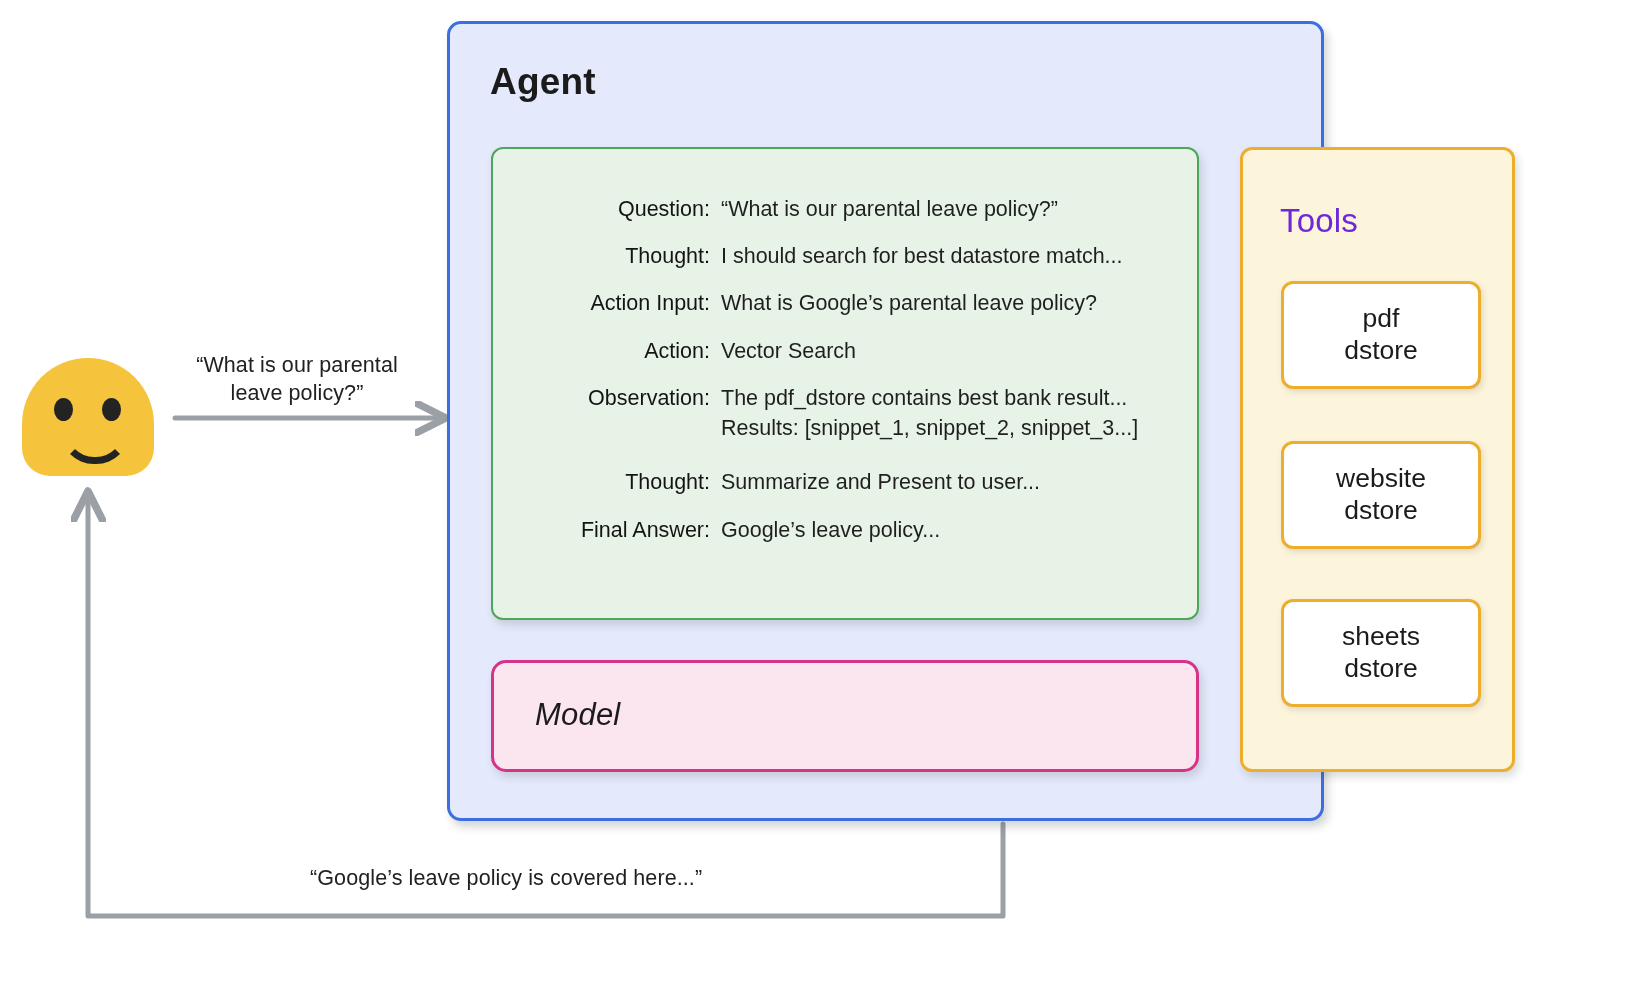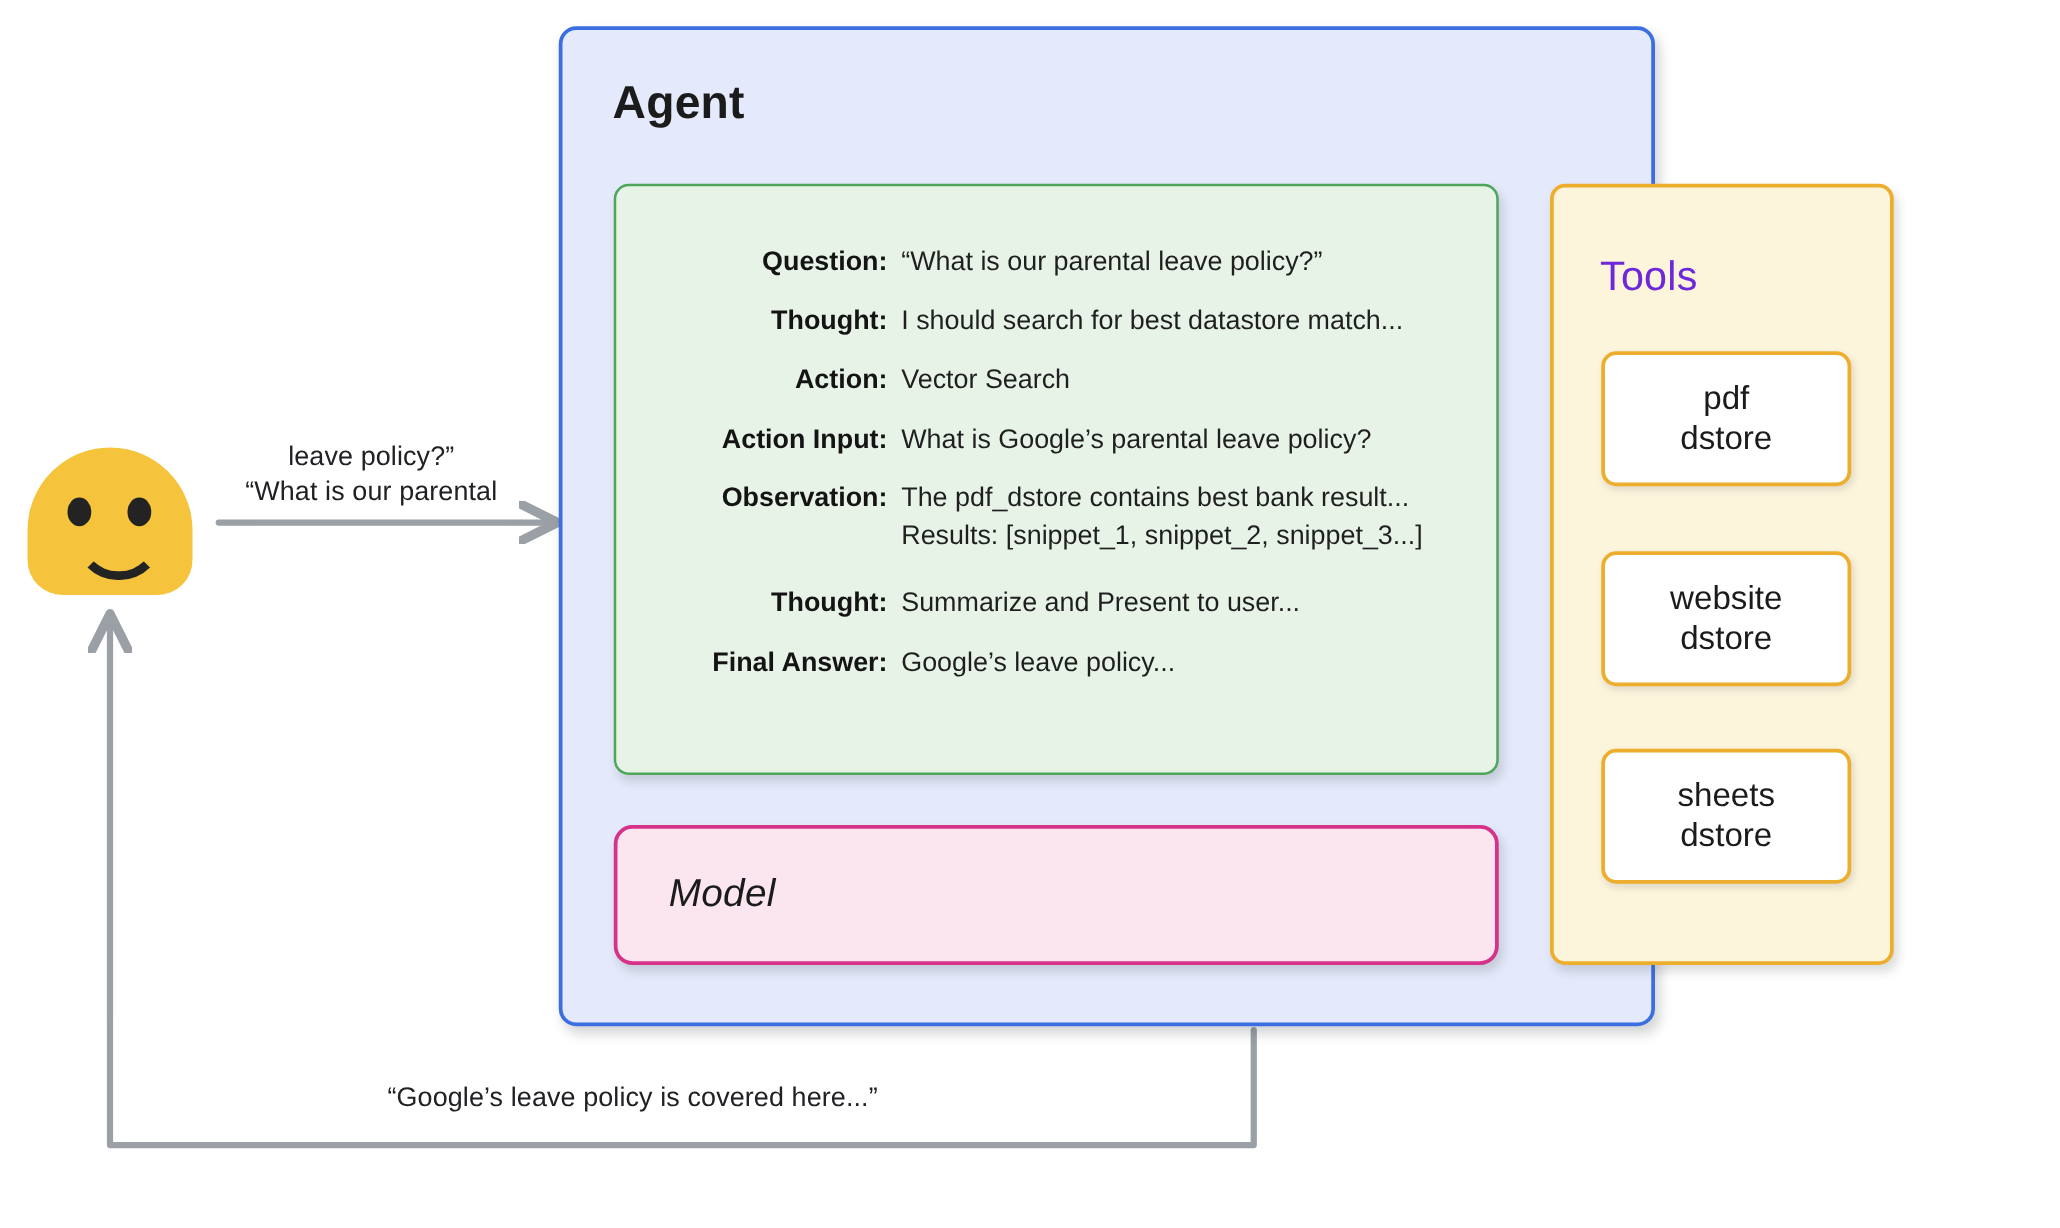--- a/index.html
+++ b/index.html
@@ -65,21 +65,21 @@
     box-shadow:3px 5px 8px rgba(60,64,67,.18);
   }
   #trace-rows{
     position:absolute;left:0;top:47px;width:100%;
   }
   .trace-row{
     display:flex;align-items:flex-start;margin-bottom:21px;
   }
   .trace-row .lbl{
     width:228px;text-align:right;padding-right:11px;box-sizing:border-box;
-    font-size:21.5px;font-weight:700;color:#141414;line-height:1.22;
+    font-size:21.5px;font-weight:400;color:#141414;line-height:1.22;
     white-space:nowrap;
   }
   .trace-row .val{
     font-size:21.5px;font-weight:400;color:#1f1f1f;line-height:1.22;
     white-space:nowrap;
   }
   .trace-row .val .sub{display:block;margin-top:4px;}
   .trace-row.obs{margin-bottom:28px;}
 
   
@@ -123,22 +123,22 @@
 
 <div class="stage">
 
   <div id="user-avatar">
     <div class="eye l"></div>
     <div class="eye r"></div>
     <div class="mouth"></div>
   </div>
 
   <div id="user-question">
+    <div>“What is our parental</div>
     <div>leave policy?”</div>
-    <div>“What is our parental</div>
   </div>
 
   <div id="response-label">“Google’s leave policy is covered here...”</div>
 
   <svg id="connectors" viewBox="0 0 1648 982" width="1648" height="982">
     <defs>
       <marker id="arrowhead" markerWidth="7" markerHeight="7" refX="4.4" refY="3.5" orient="auto">
         <path d="M0.4,0.6 L6.2,3.5 L0.4,6.4" fill="none" stroke="#9AA0A6" stroke-width="1.5" stroke-linecap="round" stroke-linejoin="round"></path>
       </marker>
     </defs>
@@ -162,26 +162,26 @@
       <div id="trace-rows">
           <div class="trace-row">
             <div class="lbl">Question:</div>
             <div class="val"><span>“What is our parental leave policy?”</span></div>
           </div>
           <div class="trace-row">
             <div class="lbl">Thought:</div>
             <div class="val"><span>I should search for best datastore match...</span></div>
           </div>
           <div class="trace-row">
+            <div class="lbl">Action Input:</div>
+            <div class="val"><span>What is Google’s parental leave policy?</span></div>
+          </div>
+          <div class="trace-row">
             <div class="lbl">Action:</div>
             <div class="val"><span>Vector Search</span></div>
-          </div>
-          <div class="trace-row">
-            <div class="lbl">Action Input:</div>
-            <div class="val"><span>What is Google’s parental leave policy?</span></div>
           </div>
           <div class="trace-row obs">
             <div class="lbl">Observation:</div>
             <div class="val"><span>The pdf_dstore contains best bank result...</span><span class="sub">Results: [snippet_1, snippet_2, snippet_3...]</span></div>
           </div>
           <div class="trace-row">
             <div class="lbl">Thought:</div>
             <div class="val"><span>Summarize and Present to user...</span></div>
           </div>
           <div class="trace-row">

